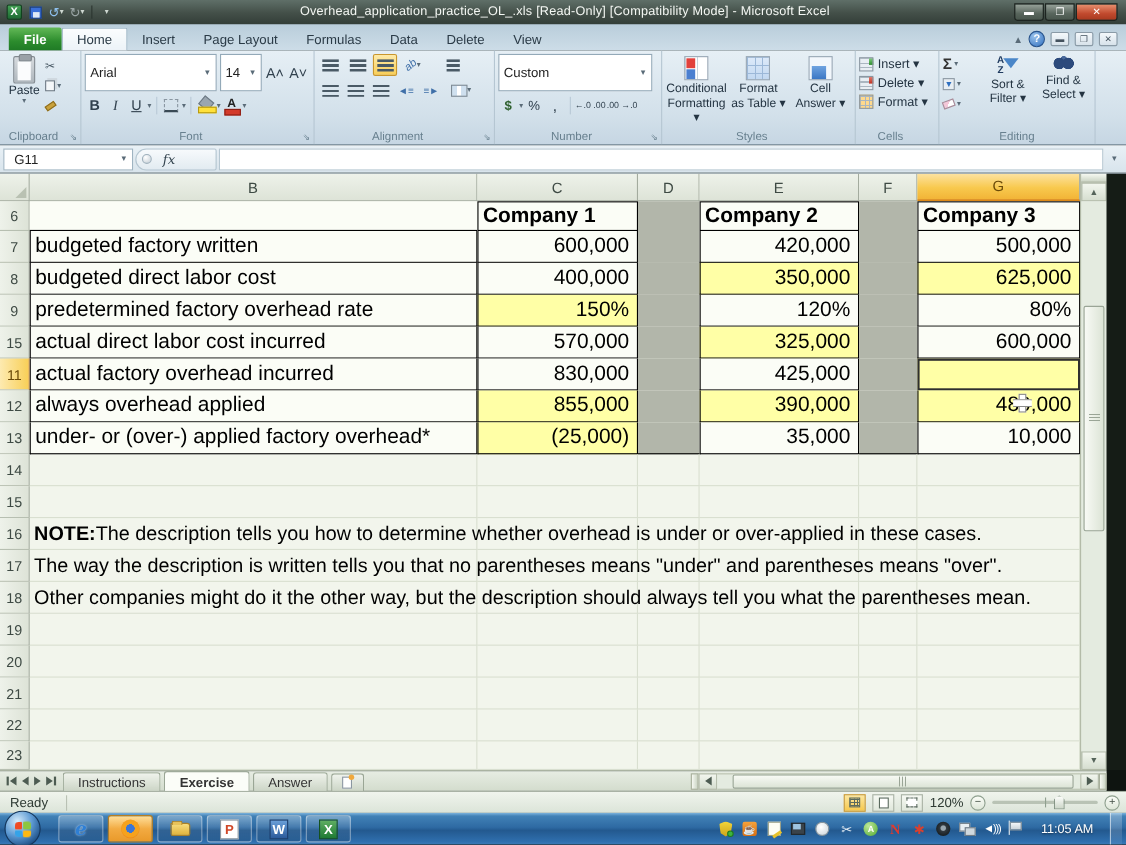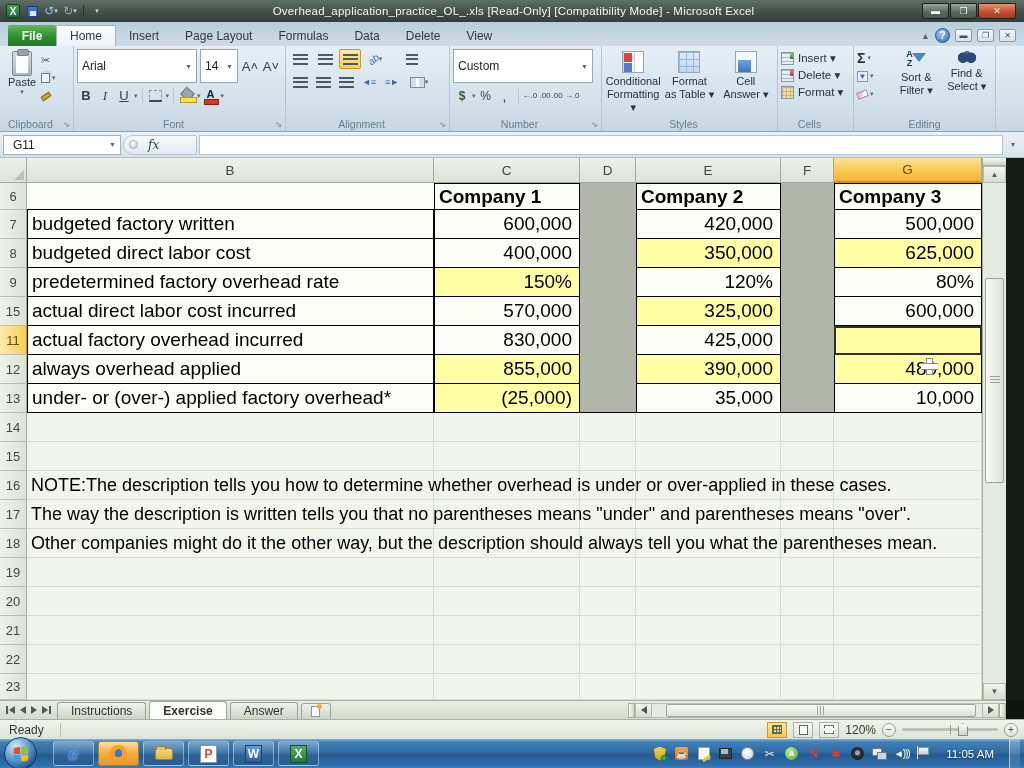--- a/index.html
+++ b/index.html
@@ -129,21 +129,21 @@
 .tc.lbl{padding-left:4px;white-space:nowrap;}
 .tc.val{justify-content:flex-end;padding-right:7px;}
 .tc.hdr{font-weight:bold;padding-left:4px;}
 .gray{background:#b2b6aa;border-right:none;border-bottom:none;}
 .gray.gbot{border-bottom:1px solid #000;}
 .yellow{background:#ffffa6;}
 .b6{background:#fbfdf6;border-bottom:1px solid #000;}
 .selcell{background:#ffffa6;border:2px solid #2f2f2f;position:relative;overflow:visible;}
 .gc{border-right:1px solid #d9dfd0;border-bottom:1px solid #d9dfd0;}
 .notetext{position:absolute;left:31px;top:0;bottom:0;display:flex;align-items:center;font-size:18px;color:#000;white-space:nowrap;z-index:2;}
-.notetext b{font-weight:normal;}
+.notetext b{font-weight:bold;}
 
 .vsb{position:absolute;left:982px;top:0;width:24px;height:542px;background:#dde5da;border-left:1px solid #a8b09c;display:flex;flex-direction:column;}
 .vsplit{height:8px;background:linear-gradient(#f6f9f2,#ccd5c5);border-bottom:1px solid #a8b09c;}
 .varrow{height:17px;display:flex;align-items:center;justify-content:center;border:1px solid #b2baa8;background:linear-gradient(#f2f6ee,#d6ded0);color:#55645a;font-size:8px;}
 .vtrack{flex:1;position:relative;background:#e4ebe0;}
 .vthumb{position:absolute;top:95px;height:205px;left:2px;right:2px;background:linear-gradient(90deg,#f8faf5,#dce4d6);border:1px solid #9aa596;border-radius:2px;display:flex;align-items:center;justify-content:center;}
 .grip-h{width:10px;height:9px;background:repeating-linear-gradient(to bottom,#9aa596 0 1px,transparent 1px 3px);}
 .darkstrip{position:absolute;left:1006px;top:158px;width:18px;height:542px;background:#151c16;}
 
 

